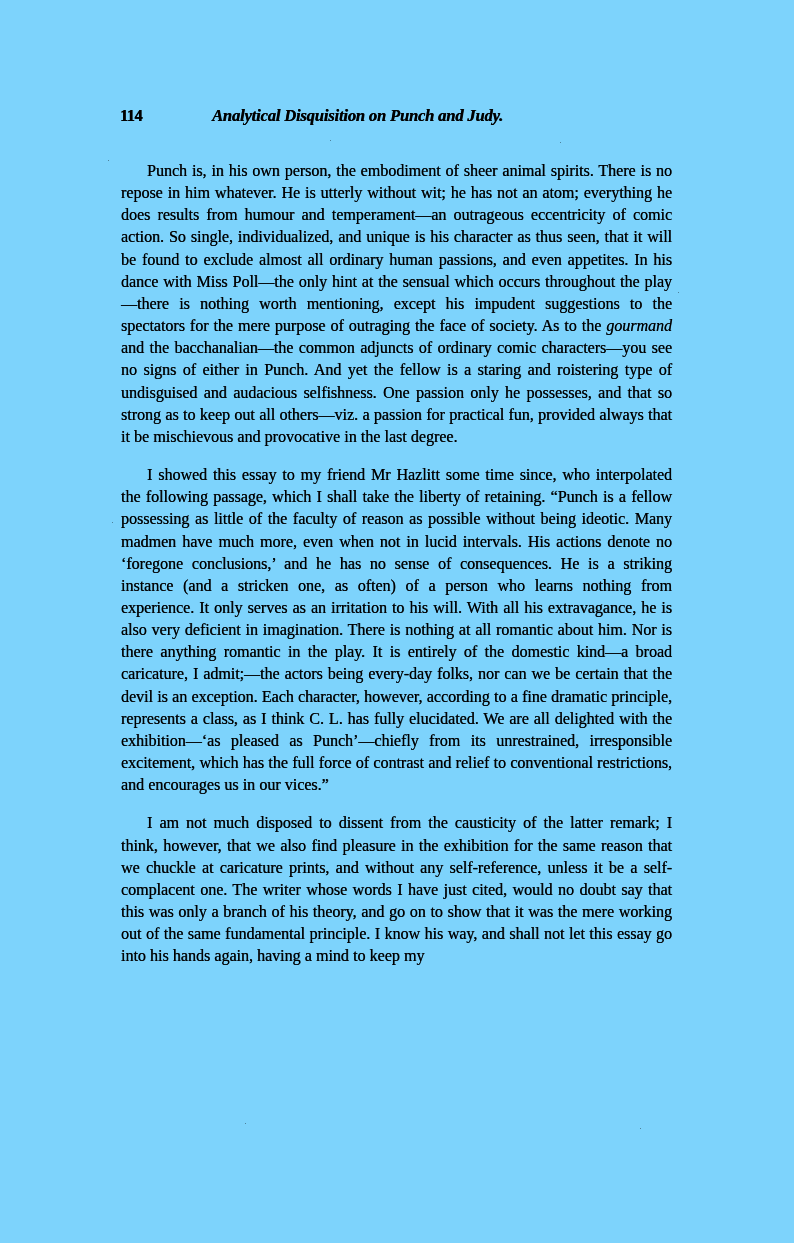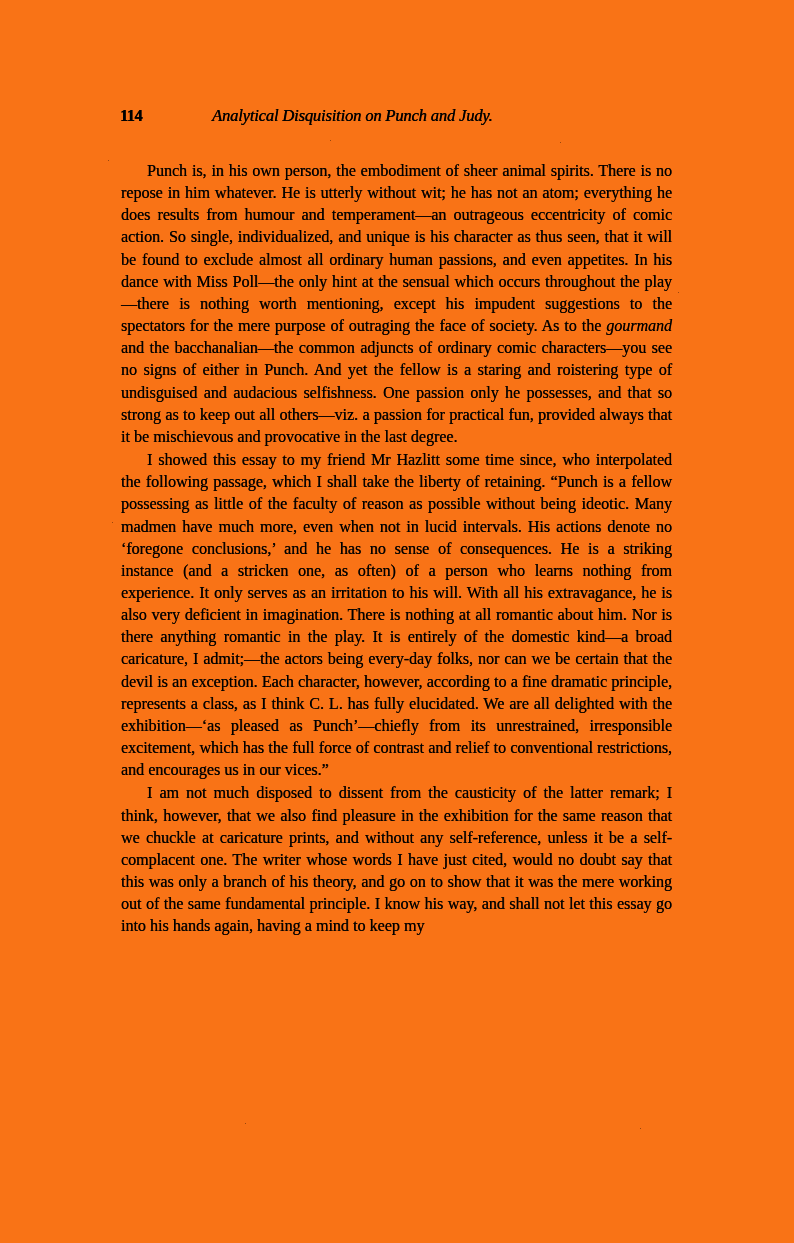--- a/index.html
+++ b/index.html
@@ -13,21 +13,21 @@
     overflow: hidden;
     font-family: "Liberation Serif", "DejaVu Serif", serif;
     color: #000000;
     -webkit-font-smoothing: none;
   }
 
   .page {
     position: relative;
     width: 794px;
     height: 1243px;
-    background: #f97316;
+    background: #7dd3fc;
   }
 
   
   .running-head {
     position: absolute;
     left: 120px;
     top: 106px;
     width: 552px;
     height: 24px;
     display: flex;
@@ -37,21 +37,21 @@
     font-weight: bold;
     font-size: 16px;
     letter-spacing: -0.3px;
     line-height: 20px;
     width: 92px;
     flex: 0 0 92px;
     text-shadow: 0.4px 0 0 rgba(0,0,0,0.85), 0 0.4px 0 rgba(0,0,0,0.55);
   }
   .head-title {
     font-style: italic;
-    font-weight: normal;
+    font-weight: bold;
     font-size: 16.5px;
     line-height: 20px;
     letter-spacing: -0.15px;
     white-space: nowrap;
     text-shadow: 0.4px 0 0 rgba(0,0,0,0.8), 0 0.4px 0 rgba(0,0,0,0.5);
     text-align: center;
   }
 
   
   .textblock {
@@ -65,21 +65,21 @@
     margin: 0;
     font-size: 16.1px;
     line-height: 22.15px;
     text-align: justify;
     text-justify: inter-word;
     text-indent: 26px;
     letter-spacing: -0.05px;
     word-spacing: 0.2px;
     text-shadow: 0.35px 0 0 rgba(0,0,0,0.6), 0 0.3px 0 rgba(0,0,0,0.35);
   }
-  p.para + p.para { margin-top: 1px; }
+  p.para + p.para { margin-top: 16px; }
 
   p.para.last {
     
   }
 
   .it { font-style: italic; }
 
   
   .speckle {
     position: absolute;

